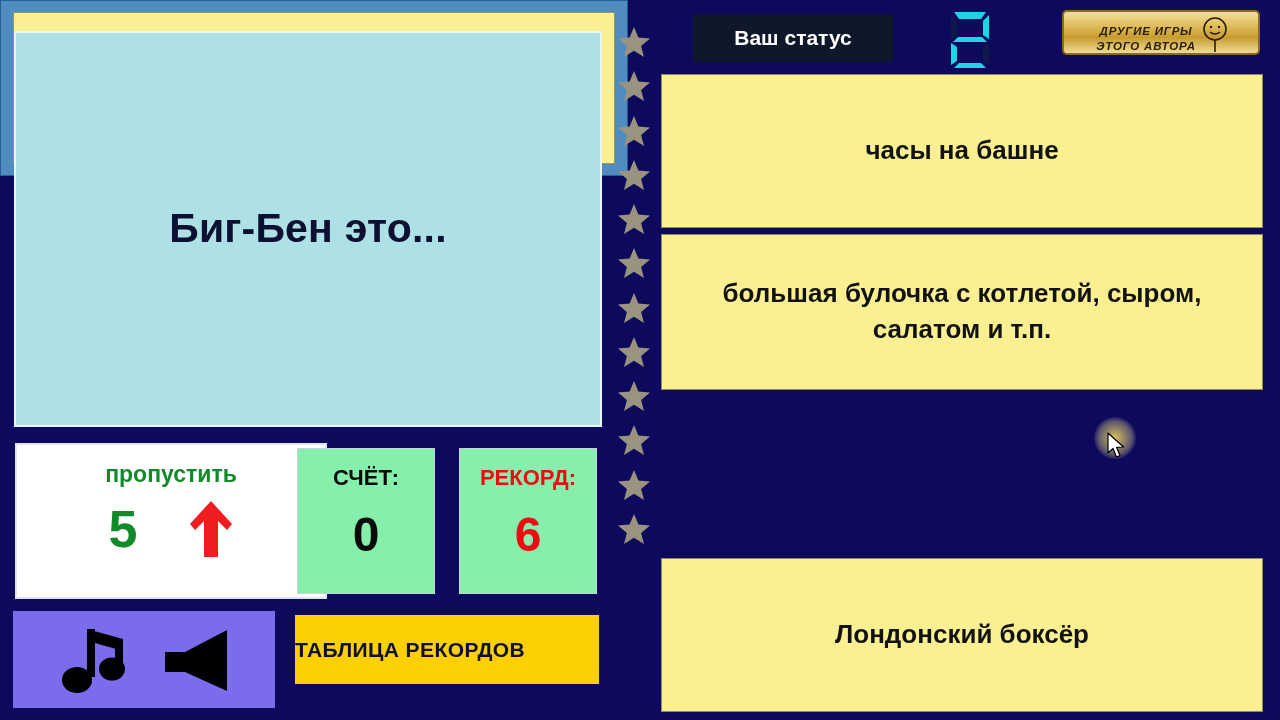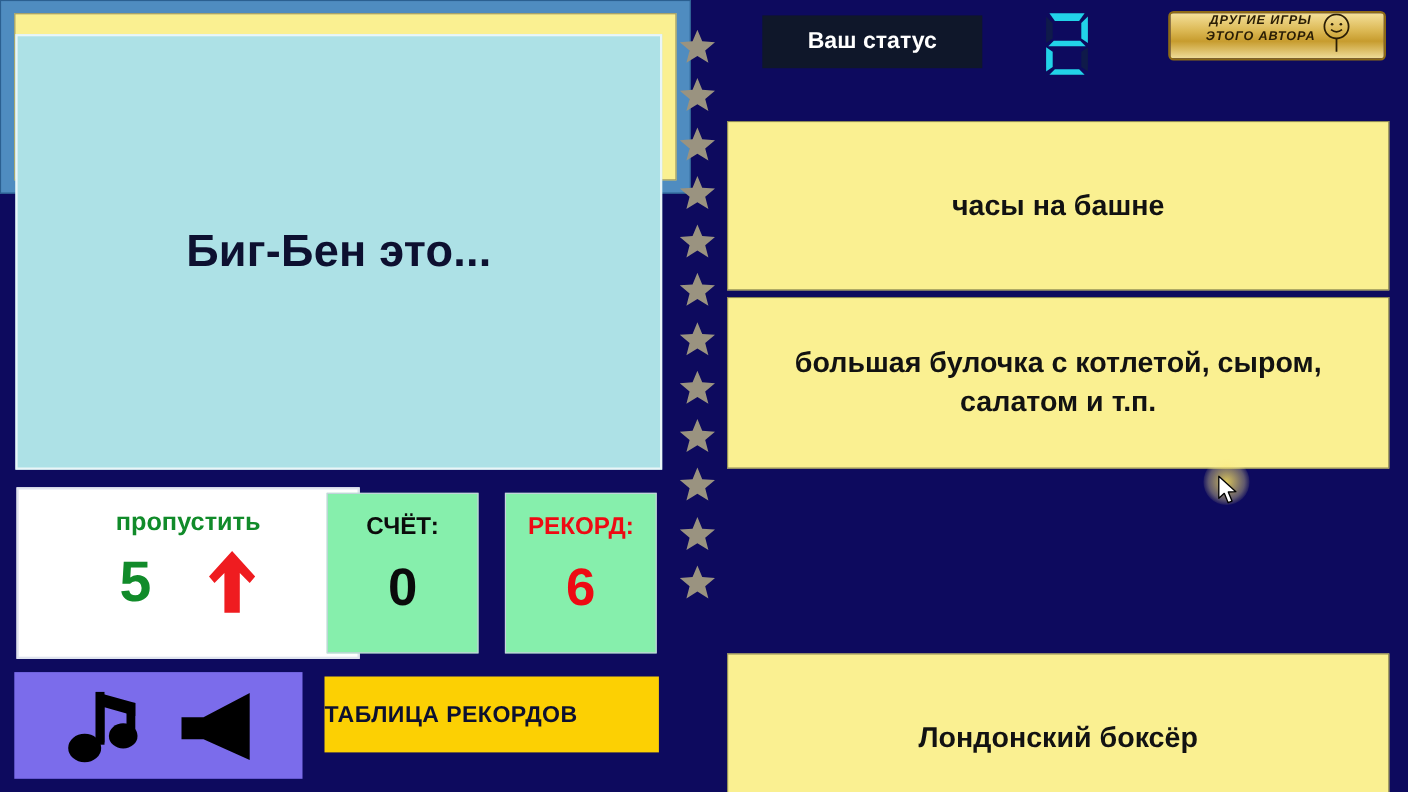--- a/index.html
+++ b/index.html
@@ -193,21 +193,21 @@
     position: absolute;
     left: 1062px;
     top: 10px;
     width: 198px;
     height: 45px;
     border-radius: 5px;
     border: 2px solid #8d6a16;
     background: linear-gradient(180deg,#f4e09a 0%,#dcb955 38%,#c79c2e 62%,#efdc98 100%);
     box-sizing: border-box;
     display: flex;
-    align-items: flex-start;
+    align-items: flex-end;
     justify-content: center;
     cursor: pointer;
     overflow: hidden;
   }
   #author-banner-text {
     color: #2a1d05;
     font-size: 11.5px;
     font-weight: bold;
     font-style: italic;
     letter-spacing: 0.8px;
@@ -224,21 +224,20 @@
     left: 661px;
     width: 602px;
     background: #faf091;
     border: 1px solid #8e8a55;
     box-sizing: border-box;
     display: flex;
     align-items: center;
     justify-content: center;
     text-align: center;
     cursor: pointer;
-    margin-top: 36px;
   }
   .answer-text {
     color: #121212;
     font-size: 26px;
     font-weight: bold;
     line-height: 1.38;
     padding: 0 24px;
   }
   #answer-0 { top: 74px;  height: 154px; }
   #answer-1 { top: 234px; height: 156px; }

